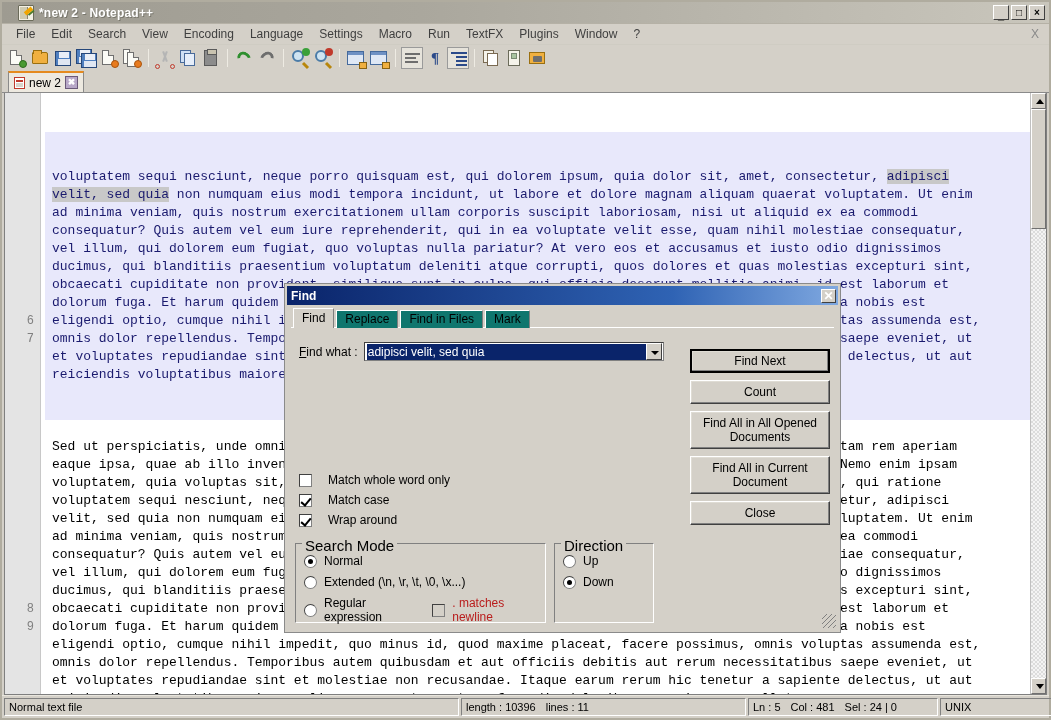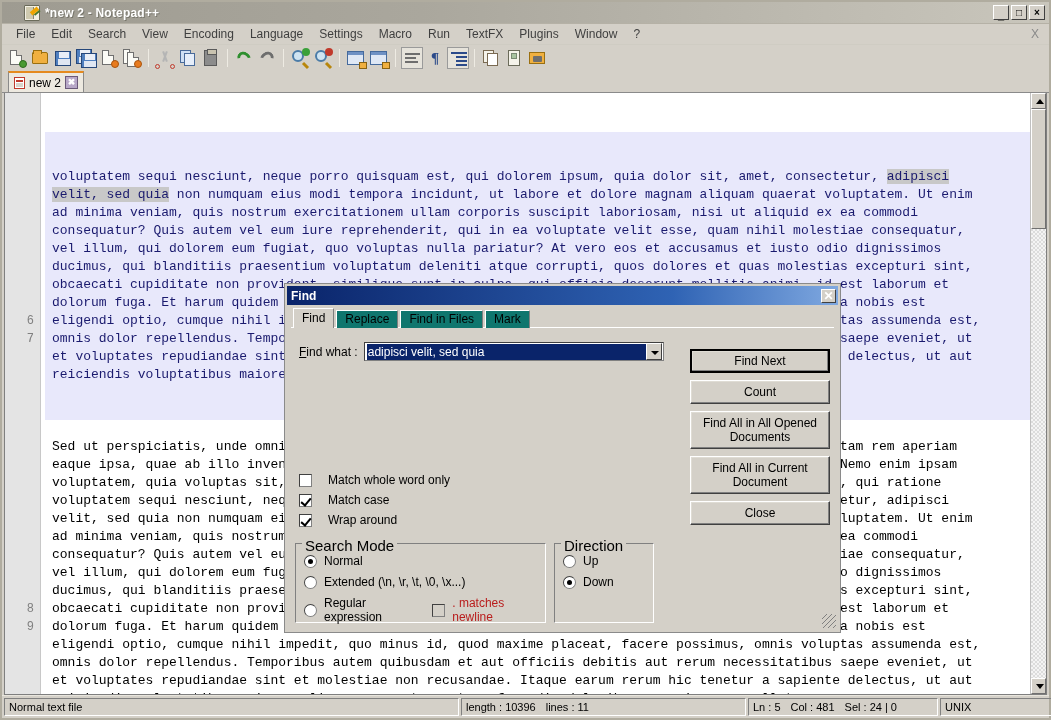--- a/index.html
+++ b/index.html
@@ -16,21 +16,21 @@
     position:relative; width:1051px; height:720px;
     border:2px solid #b0ac9f;
     background:#d4d0c8;
     display:flex; flex-direction:column;
   }
 
   
   .titlebar {
     height:22px; flex:0 0 22px;
     background:linear-gradient(to right,#9e9b91 0%, #aaa79d 40%, #c9c6bc 100%);
-    display:flex; align-items:center; padding:0 2px 0 22px;
+    display:flex; align-items:center; padding:0 2px 0 16px;
     border-bottom:1px solid #b5b1a6;
   }
   .title-icon {
     width:16px;height:16px;margin-right:5px;position:relative;flex:0 0 16px;
     background:#f3f0e4;border:1px solid #6b6b5a;border-radius:1px;
   }
   .title-icon:before{
     content:"";position:absolute;left:1px;top:1px;width:7px;height:12px;
     background:#cfcab0;border-right:1px solid #8a8670;
   }

